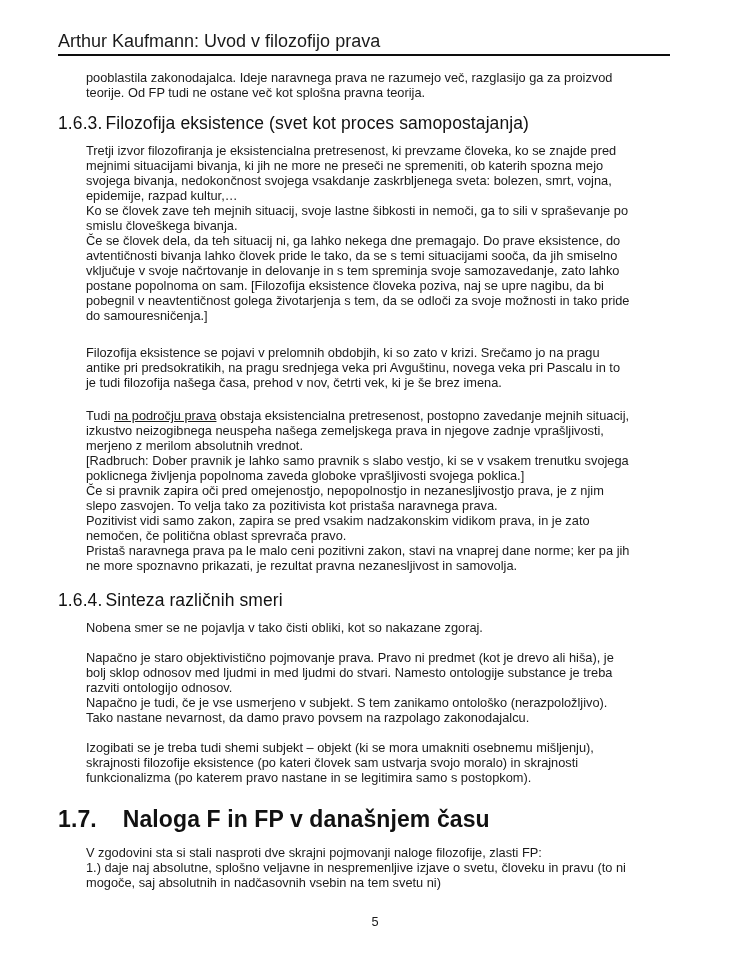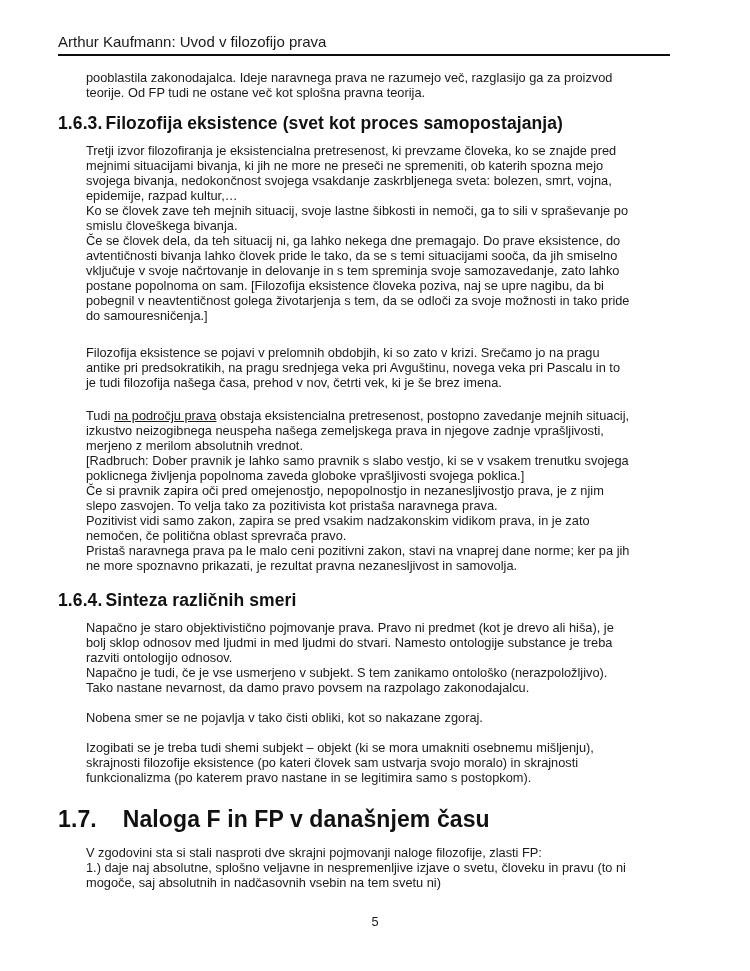--- a/index.html
+++ b/index.html
@@ -14,37 +14,37 @@
     -webkit-font-smoothing: antialiased;
   }
   .page {
     position: relative;
     width: 750px;
     height: 971px;
     padding: 34px 80px 0 58px;
     background: #ffffff;
   }
   .running-header {
-    font-size: 15px;
+    font-size: 18px;
     line-height: 15px;
     padding-bottom: 5px;
     border-bottom: 2px solid #0d0d0d;
     margin-bottom: 14px;
   }
   .para {
     font-size: 12.8px;
     line-height: 15px;
     white-space: pre-line;
     margin-left: 28px;
   }
   .u { text-decoration: underline; }
   h2.section-heading {
     font-size: 17.5px;
     line-height: 22px;
-    font-weight: bold;
+    font-weight: normal;
     letter-spacing: 0.1px;
     color: #111111;
   }
   h1.chapter-heading {
     font-size: 23px;
     line-height: 28px;
     font-weight: bold;
     letter-spacing: 0.1px;
     color: #111111;
   }
@@ -109,27 +109,27 @@
 poklicnega življenja popolnoma zaveda globoke vprašljivosti svojega poklica.]
 Če si pravnik zapira oči pred omejenostjo, nepopolnostjo in nezanesljivostjo prava, je z njim
 slepo zasvojen. To velja tako za pozitivista kot pristaša naravnega prava.
 Pozitivist vidi samo zakon, zapira se pred vsakim nadzakonskim vidikom prava, in je zato
 nemočen, če politična oblast sprevrača pravo.
 Pristaš naravnega prava pa le malo ceni pozitivni zakon, stavi na vnaprej dane norme; ker pa jih
 ne more spoznavno prikazati, je rezultat pravna nezanesljivost in samovolja.</span></div>
 
   <h2 class="section-heading mt-16 mb-9"><span class="hnum-tight">1.6.4.</span><span>Sinteza različnih smeri</span></h2>
 
+  <div class="para mb-15">Nobena smer se ne pojavlja v tako čisti obliki, kot so nakazane zgoraj.</div>
+
   <div class="para mb-15">Napačno je staro objektivistično pojmovanje prava. Pravo ni predmet (kot je drevo ali hiša), je
 bolj sklop odnosov med ljudmi in med ljudmi do stvari. Namesto ontologije substance je treba
 razviti ontologijo odnosov.
 Napačno je tudi, če je vse usmerjeno v subjekt. S tem zanikamo ontološko (nerazpoložljivo).
 Tako nastane nevarnost, da damo pravo povsem na razpolago zakonodajalcu.</div>
-
-  <div class="para mb-15">Nobena smer se ne pojavlja v tako čisti obliki, kot so nakazane zgoraj.</div>
 
   <div class="para mb-0">Izogibati se je treba tudi shemi subjekt – objekt (ki se mora umakniti osebnemu mišljenju),
 skrajnosti filozofije eksistence (po kateri človek sam ustvarja svojo moralo) in skrajnosti
 funkcionalizma (po katerem pravo nastane in se legitimira samo s postopkom).</div>
 
   <h1 class="chapter-heading mt-20 mb-12"><span class="hnum-wide">1.7.</span><span>Naloga F in FP v današnjem času</span></h1>
 
   <div class="para mb-0">V zgodovini sta si stali nasproti dve skrajni pojmovanji naloge filozofije, zlasti FP:
 1.) daje naj absolutne, splošno veljavne in nespremenljive izjave o svetu, človeku in pravu (to ni
 mogoče, saj absolutnih in nadčasovnih vsebin na tem svetu ni)</div>

